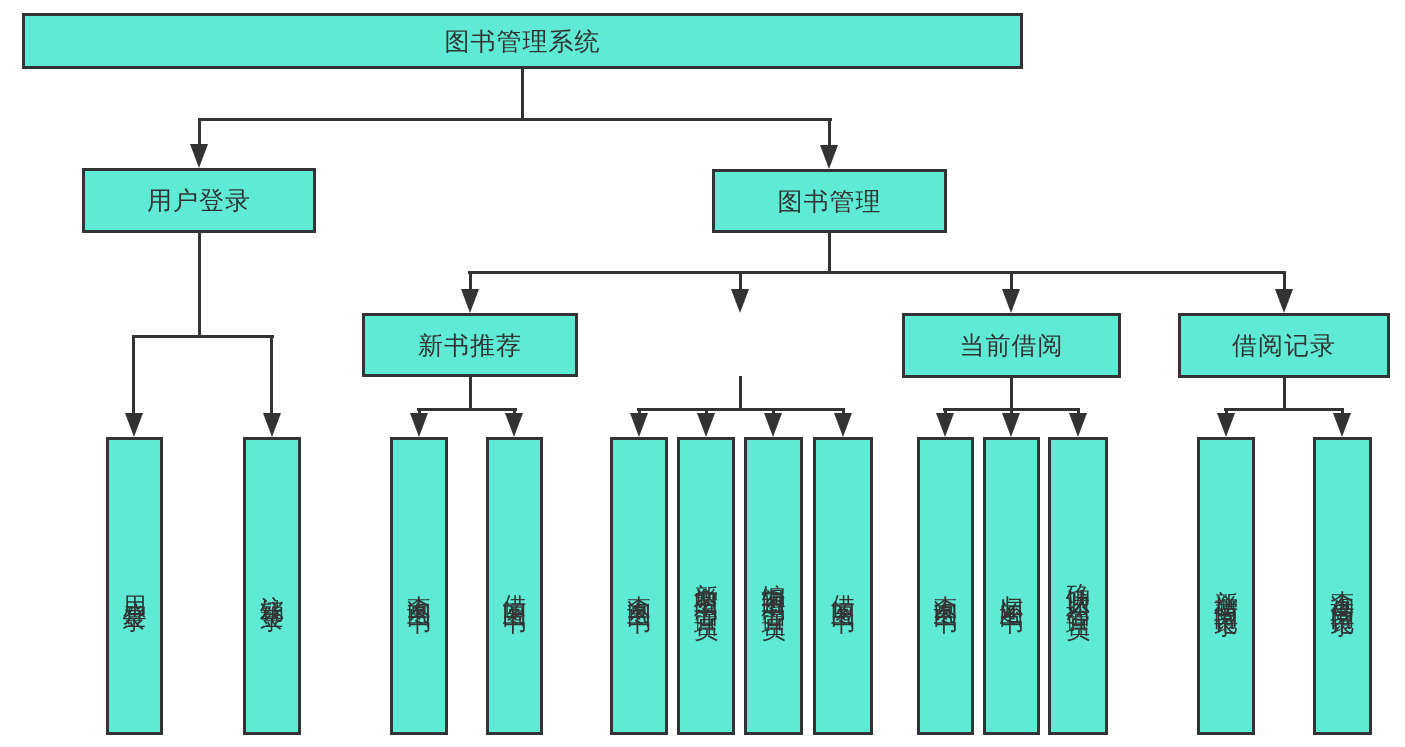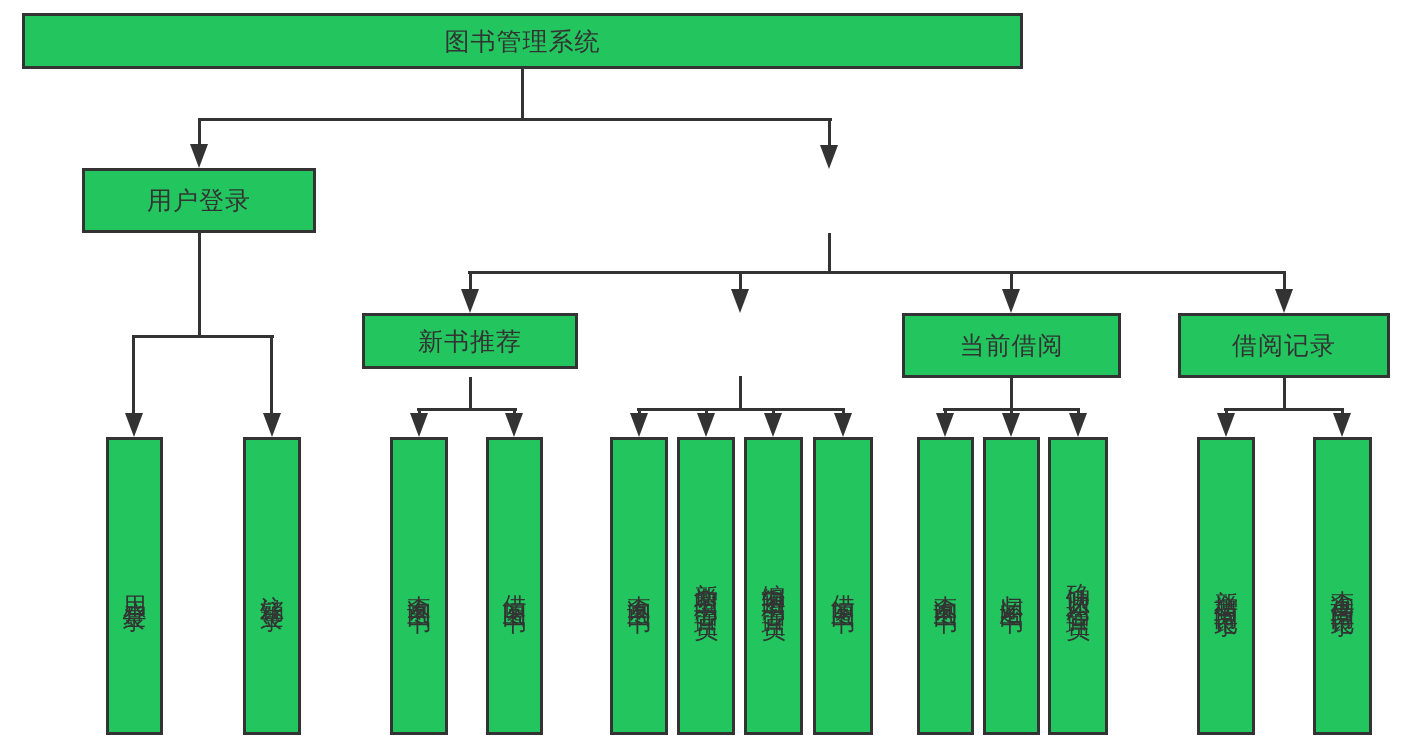--- a/index.html
+++ b/index.html
@@ -8,21 +8,21 @@
     width: 1405px;
     height: 747px;
     background: #ffffff;
     font-family: "Liberation Sans", sans-serif;
     overflow: hidden;
   }
   .box {
     position: absolute;
     box-sizing: border-box;
     border: 3px solid #333333;
-    background: #22c55e;
+    background: #5eead4;
     display: flex;
     align-items: center;
     justify-content: center;
     color: #333333;
   }
   .hlabel {
     font-size: 25px;
     letter-spacing: 1px;
     white-space: nowrap;
   }
@@ -66,40 +66,43 @@
   <div class="vline" style="left:521px;top:69px;height:49px"></div>
   <div class="hline" style="left:198px;top:118px;width:634px"></div>
   <div class="vline" style="left:198px;top:118px;height:28px"></div>
   <div class="arrow" style="left:190px;top:144px"></div>
   <div class="vline" style="left:828px;top:118px;height:28px"></div>
   <div class="arrow" style="left:820px;top:145px"></div>
 
   <div class="box" style="left:82px;top:168px;width:234px;height:65px">
     <span class="hlabel">用户登录</span>
   </div>
+  <div class="box" style="left:712px;top:169px;width:235px;height:64px">
+    <span class="hlabel">图书管理</span>
+  </div>
 
   <div class="vline" style="left:198px;top:232px;height:103px"></div>
   <div class="hline" style="left:132px;top:335px;width:142px"></div>
   <div class="vline" style="left:132px;top:335px;height:80px"></div>
   <div class="arrow" style="left:125px;top:413px"></div>
   <div class="vline" style="left:270px;top:335px;height:80px"></div>
   <div class="arrow" style="left:263px;top:413px"></div>
 
   <div class="vline" style="left:828px;top:233px;height:38px"></div>
   <div class="hline" style="left:468px;top:271px;width:818px"></div>
   <div class="vline" style="left:469px;top:271px;height:19px"></div>
   <div class="arrow" style="left:461px;top:289px"></div>
   <div class="vline" style="left:739px;top:271px;height:19px"></div>
   <div class="arrow" style="left:731px;top:289px"></div>
   <div class="vline" style="left:1010px;top:271px;height:19px"></div>
   <div class="arrow" style="left:1002px;top:289px"></div>
   <div class="vline" style="left:1283px;top:271px;height:19px"></div>
   <div class="arrow" style="left:1275px;top:289px"></div>
 
-  <div class="box" style="left:362px;top:313px;width:216px;height:56px">
+  <div class="box" style="left:362px;top:313px;width:216px;height:64px">
     <span class="hlabel">新书推荐</span>
   </div>
   <div class="box" style="left:902px;top:313px;width:219px;height:65px">
     <span class="hlabel">当前借阅</span>
   </div>
   <div class="box" style="left:1178px;top:313px;width:212px;height:65px">
     <span class="hlabel">借阅记录</span>
   </div>
 
   <div class="vline" style="left:469px;top:377px;height:31px"></div>

